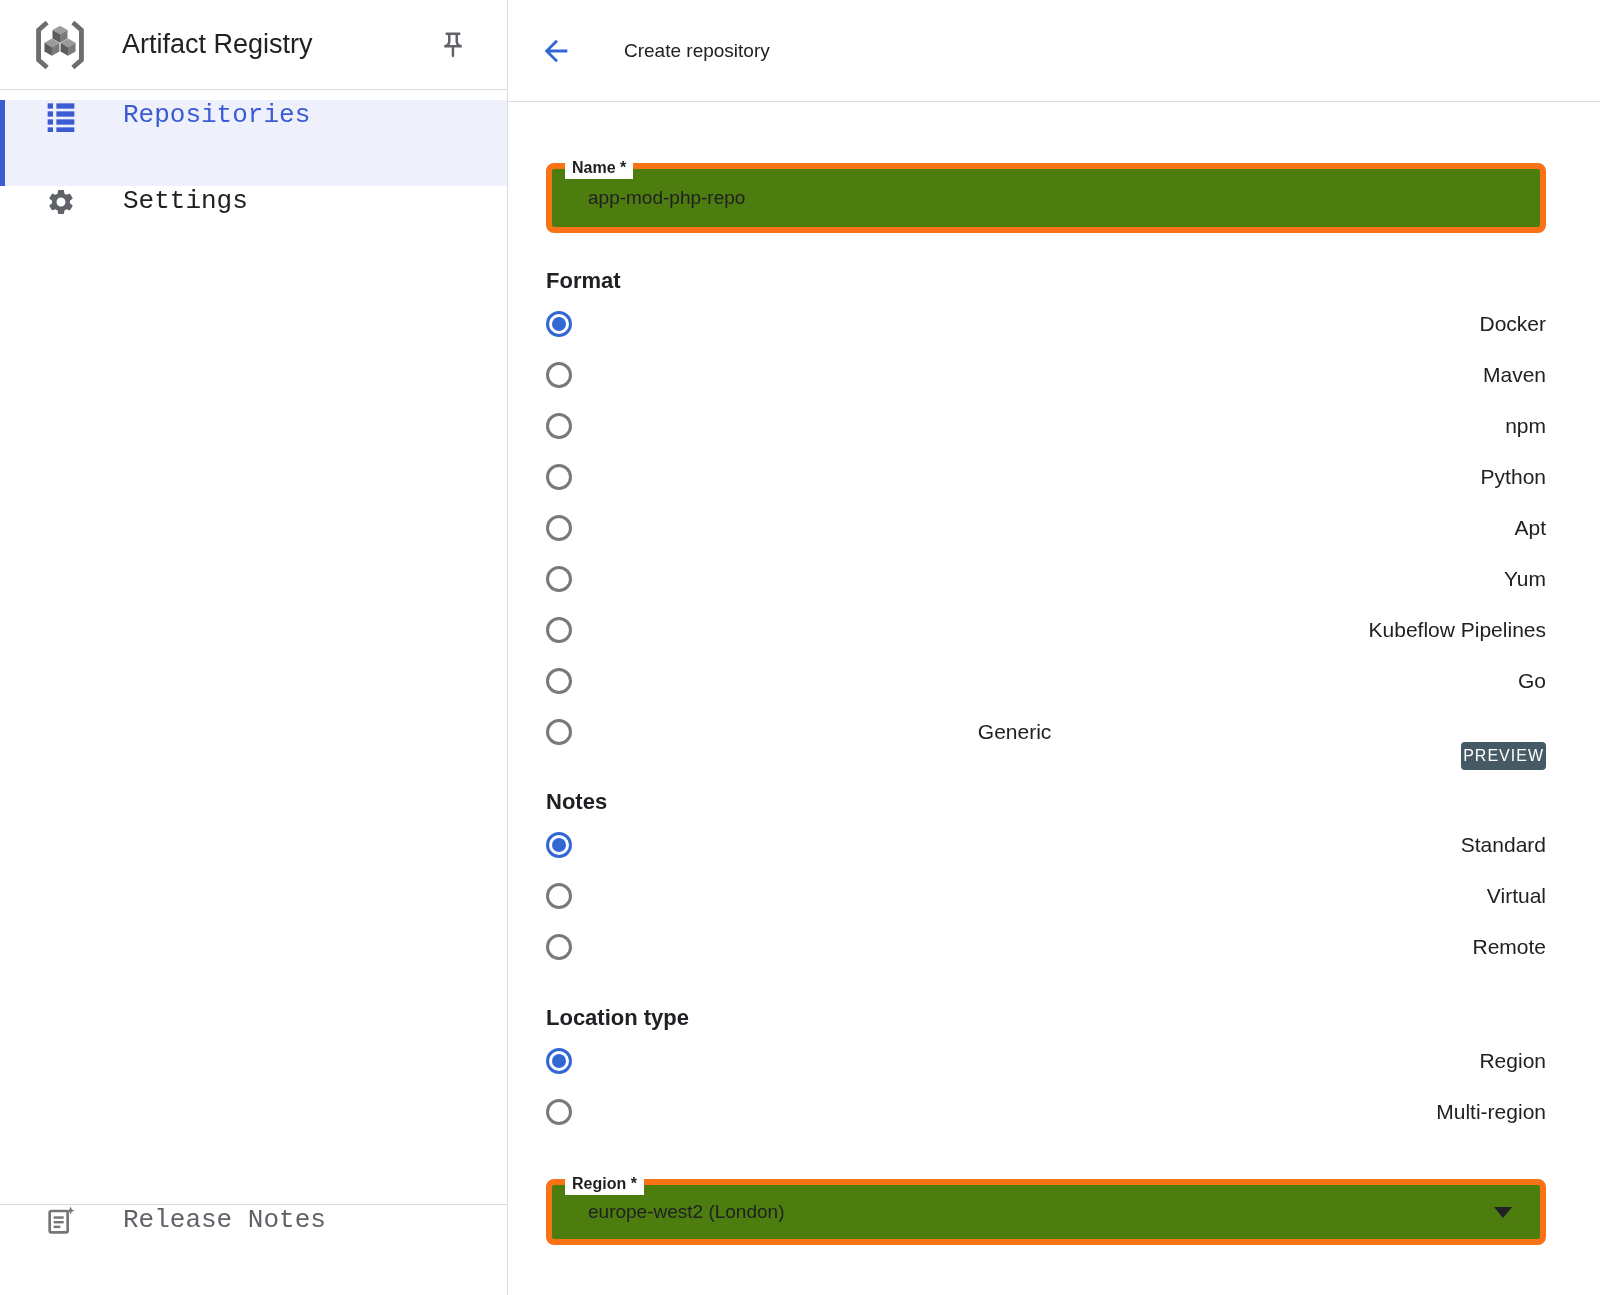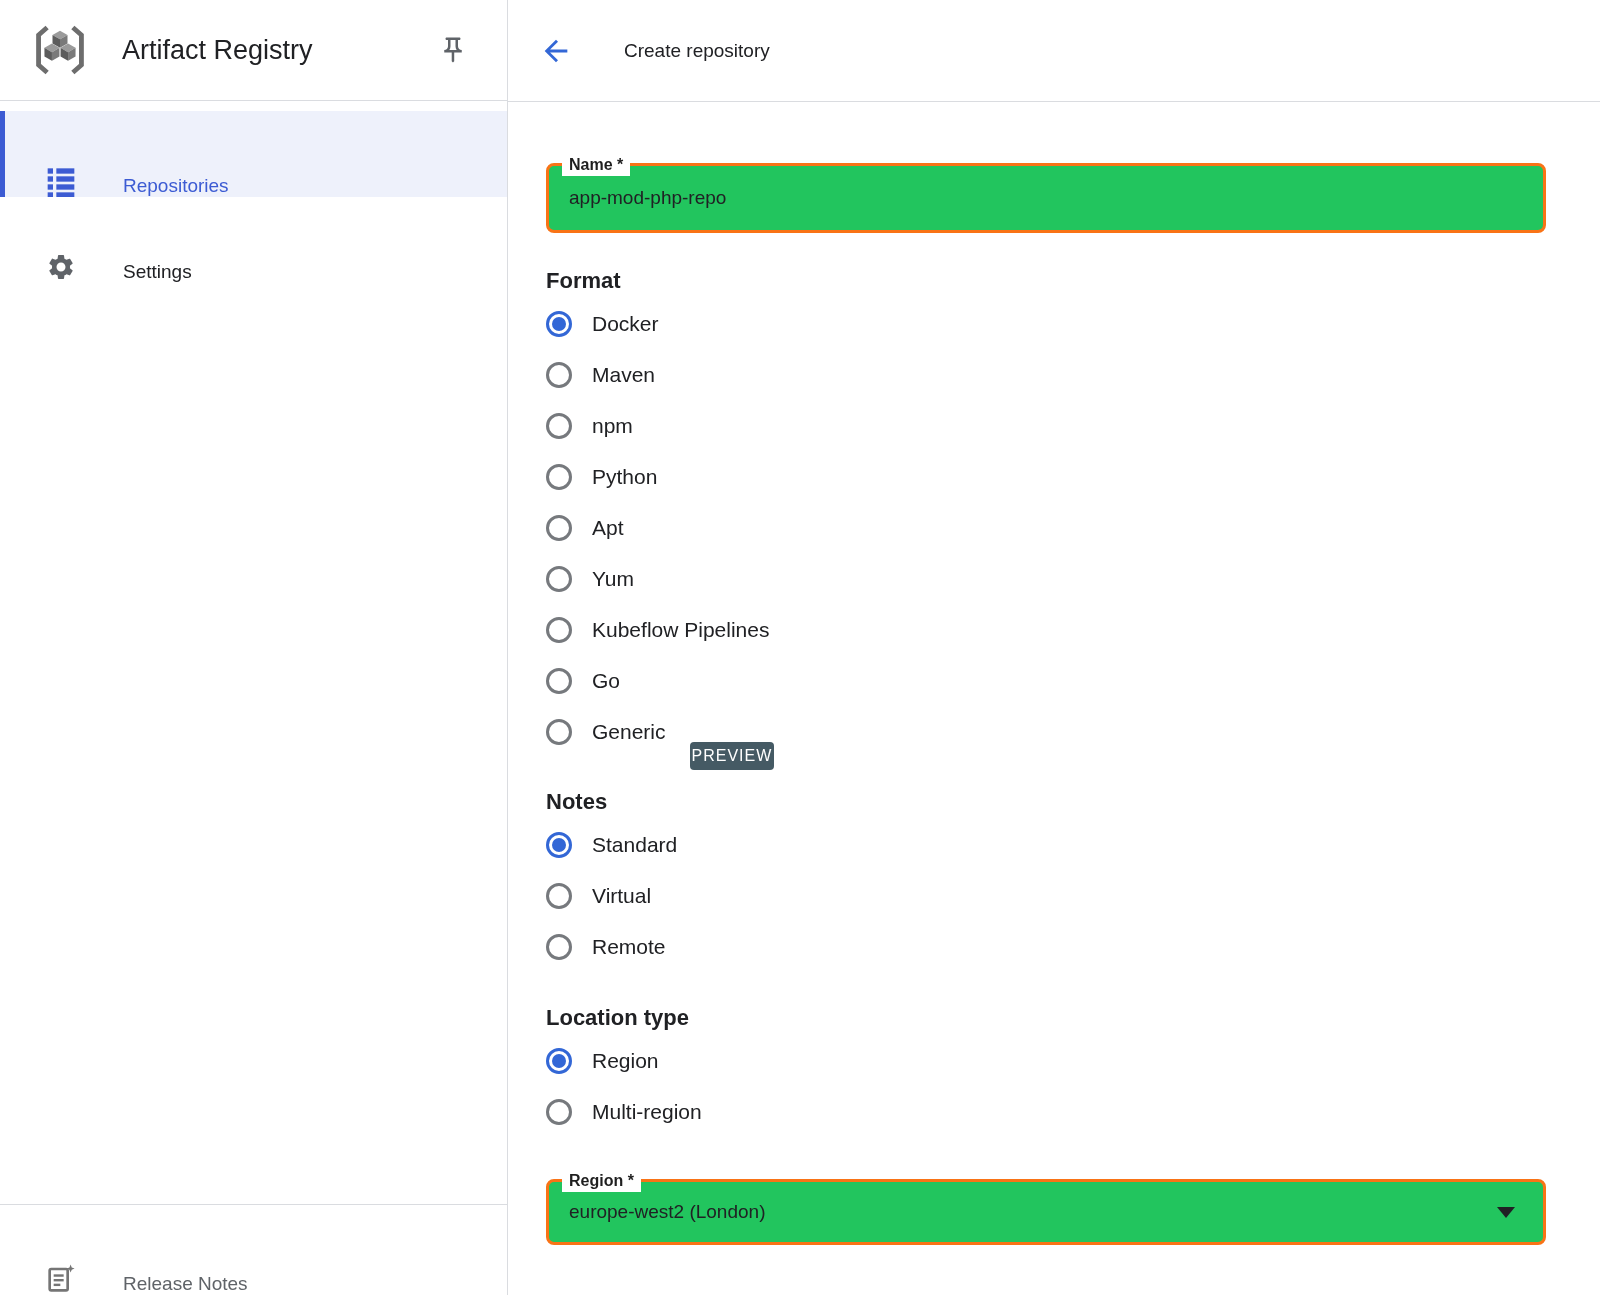--- a/index.html
+++ b/index.html
@@ -13,37 +13,37 @@
   .app { display:flex; width:1600px; height:1295px; }
 
   
   .sidebar {
     width:508px; flex:none;
     border-right:1px solid #dadce0;
     display:flex; flex-direction:column;
     background:#fff;
   }
   .sidebar-header {
-    height:101px; flex:none;
+    height:90px; flex:none;
     border-bottom:1px solid #dadce0;
     display:flex; align-items:center;
     padding-left:30px;
   }
   .logo { width:60px; height:60px; flex:none; display:flex; align-items:center; justify-content:center; }
   .app-title { font-size:27px; font-weight:400; color:#202124; margin-left:32px; white-space:nowrap; }
   .pin-btn {
     margin-left:auto; margin-right:36px;
     background:none; border:none; cursor:pointer;
     width:36px; height:36px; display:flex; align-items:center; justify-content:center;
   }
   .sidebar-nav { padding-top:10px; }
   .nav-item {
-    height:86px; display:flex; align-items:flex-end;
+    height:86px; display:flex; align-items:flex-start;
     cursor:pointer; position:relative;
-    font-size:19px; color:#202124;
+    font-size:26px; color:#202124;font-family:Liberation Mono, monospace;
   }
   .nav-item .nav-icon {
     width:32px; height:32px; margin-left:45px; flex:none;
     display:flex; align-items:center; justify-content:center;
   }
   .nav-item .nav-label { margin-left:46px; white-space:nowrap; }
   .nav-item.selected { background:#eef1fb; color:#3c5bd3; }
   .nav-item.selected::before {
     content:""; position:absolute; left:0; top:0; bottom:0;
     width:5px; background:#3c5bd3;
@@ -64,24 +64,24 @@
     display:flex; align-items:center; justify-content:center;
   }
   .page-title { font-size:19px; font-weight:400; color:#202124; margin-left:48px; }
 
   .content { padding:61px 54px 0 38px; }
 
   
   .text-field {
     position:relative;
     width:1000px; height:70px;
-    border:3px solid #f97316; border-radius:8px;
+    border:6px solid #f97316; border-radius:8px;
     display:flex; align-items:center;
-    padding:0 20px;
-    background:#22c55e; cursor:text;
+    padding:0 36px;
+    background:#4d7c0f; cursor:text;
   }
   .field-label {
     position:absolute; top:-12px; left:13px;
     background:#fff; padding:0 7px;
     font-size:16px; font-weight:700; color:#1f1f1f;
     line-height:22px; white-space:nowrap;
   }
   .field-value { font-size:19px; color:#202124; white-space:nowrap; }
   .select-field { cursor:pointer; padding-right:28px; }
   .dropdown-arrow {
@@ -90,21 +90,21 @@
     border-left:9px solid transparent;
     border-right:9px solid transparent;
     border-top:11px solid #202124;
   }
 
   .section { margin-top:35px; }
   .section-mode { margin-top:32px; }
   .section-location { margin-top:33px; }
   .section-label { font-size:22px; font-weight:700; color:#202124; line-height:26px; margin-bottom:4px; }
 
-  .radio-row { height:51px; display:flex; align-items:center; cursor:pointer; }
+  .radio-row { height:51px; display:flex; align-items:center; cursor:pointer;justify-content:space-between; }
   .radio {
     width:26px; height:26px; flex:none;
     border:3px solid #76797d; border-radius:50%;
     background:#fff; position:relative;
   }
   .radio.checked { border-color:#3367d6; }
   .radio.checked::after {
     content:""; position:absolute; inset:3px;
     border-radius:50%; background:#3367d6;
   }

